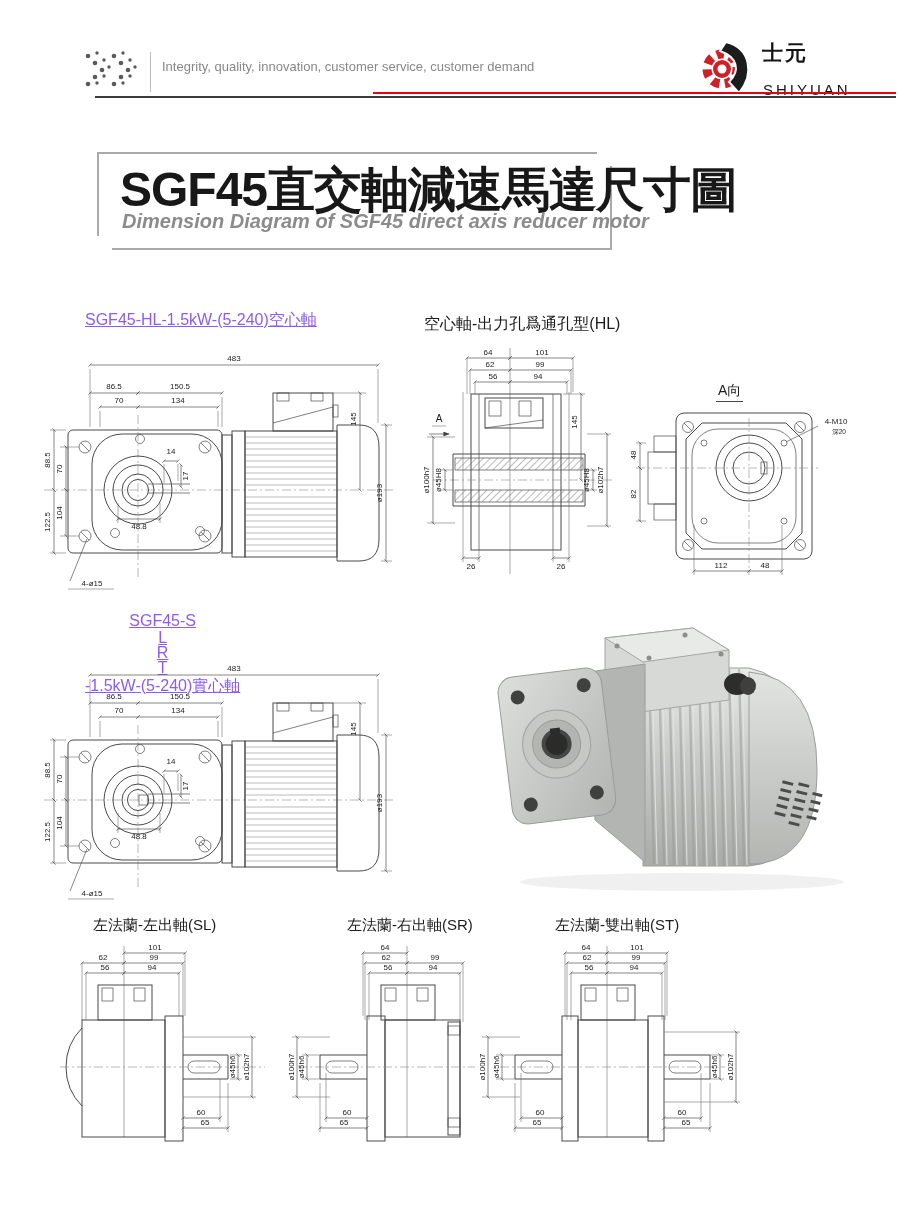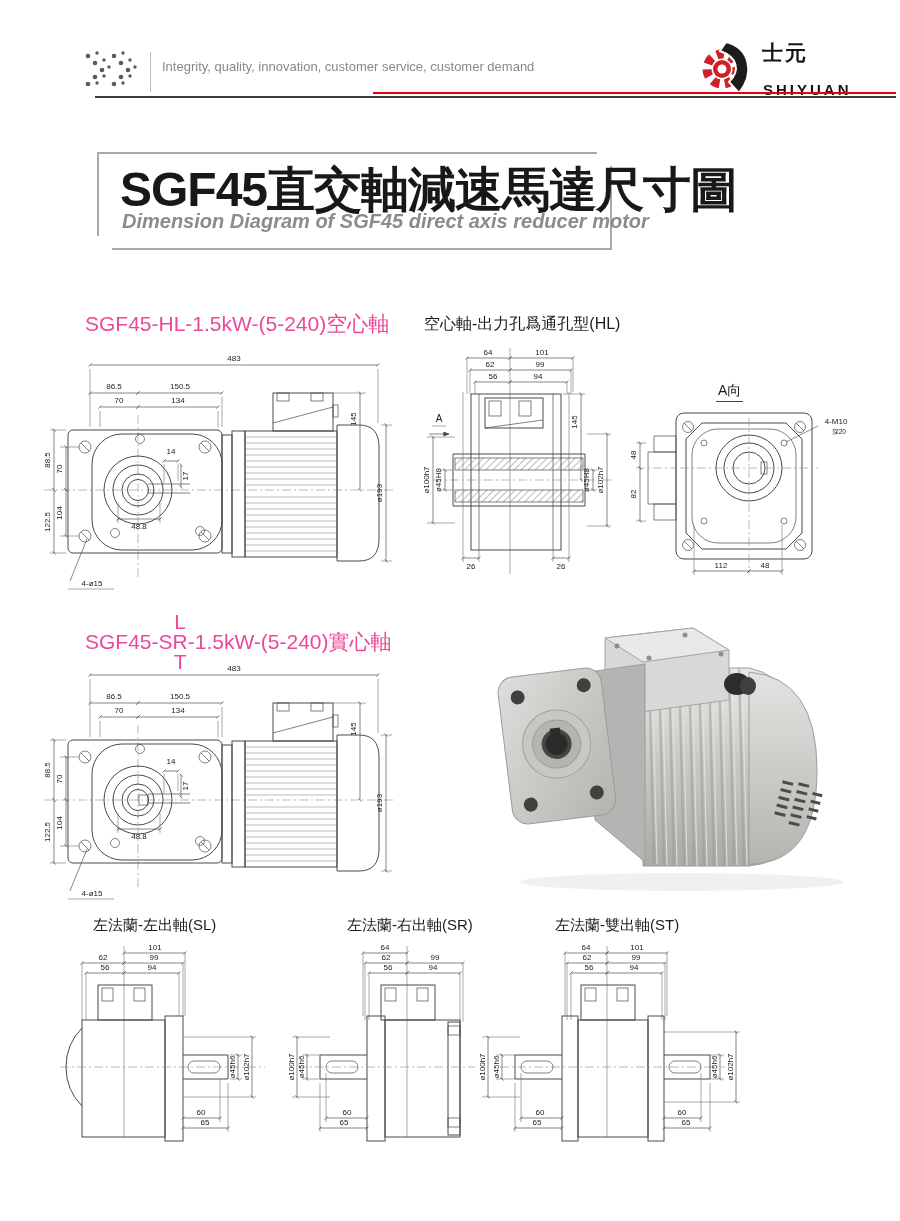--- a/index.html
+++ b/index.html
@@ -4,35 +4,35 @@
 <style>
   html,body{margin:0;padding:0;background:#fff;}
   body{width:900px;height:1221px;position:relative;overflow:hidden;
        font-family:"Liberation Sans","DejaVu Sans",sans-serif;color:#222;}
   .abs{position:absolute;}
   
   .slogan-zh{font-size:13px;color:#555;letter-spacing:.5px;}
   .slogan-en{font-size:13px;color:#888;margin-top:3px;}
   .hdr-divider{width:1px;height:40px;background:#bbb;}
   .brand-zh{font-size:21px;font-weight:bold;color:#151515;letter-spacing:2px;line-height:1;}
-  .brand-en{font-size:15px;font-weight:bold;color:#151515;letter-spacing:3px;margin-top:4px;}
+  .brand-en{font-size:15px;font-weight:normal;color:#151515;letter-spacing:3px;margin-top:4px;}
   .rule-black{height:2px;background:#3c3c3c;}
   .rule-red{height:2px;}
   
   .frameA{border-top:2px solid #a9a9a9;border-left:2px solid #a9a9a9;}
   .frameB{border-bottom:2px solid #a9a9a9;border-right:2px solid #a9a9a9;}
   .big-title{font-size:48px;font-weight:bold;color:#181818;letter-spacing:-1px;white-space:nowrap;}
   .sub-title{font-size:20px;font-weight:bold;font-style:italic;color:#8b8b8b;white-space:nowrap;}
   
-  .dlabel{font-size:21px;color:#ec4899;white-space:nowrap;}
+  .dlabel{font-size:16px;color:#8b5cf6;white-space:nowrap;text-decoration:underline;}
   .dlabel2{font-size:16px;color:#1c1c1c;white-space:nowrap;}
   .dlabel3{font-size:15px;color:#1c1c1c;white-space:nowrap;}
   .aview{font-size:14px;color:#1c1c1c;border-bottom:1px solid #444;padding:0 2px 1px 2px;}
   .vstack{display:inline-flex;flex-direction:column;align-items:center;line-height:.95;vertical-align:middle;}
-  .lblrow{display:flex;align-items:center;}
+  .lblrow{display:flex;align-items:center;flex-direction:column;}
   
   svg{overflow:visible;}
   .ol{stroke:#4a4a4a;stroke-width:1;fill:none;}
   .ol2{stroke:#4a4a4a;stroke-width:.7;fill:none;}
   .ext{stroke:#6f6f6f;stroke-width:.6;fill:none;}
   .cl{stroke:#8a8a8a;stroke-width:.6;fill:none;stroke-dasharray:9 3 2 3;}
   .fin{stroke:#6a6a6a;stroke-width:.45;fill:none;}
   line.dim,path.dim{stroke:#555;stroke-width:.7;fill:none;marker-start:url(#tk);marker-end:url(#tk);}
   .lead{stroke:#555;stroke-width:.7;fill:none;}
   svg text{font:8px "Liberation Sans","DejaVu Sans",sans-serif;fill:#1b1b1b;text-anchor:middle;}

